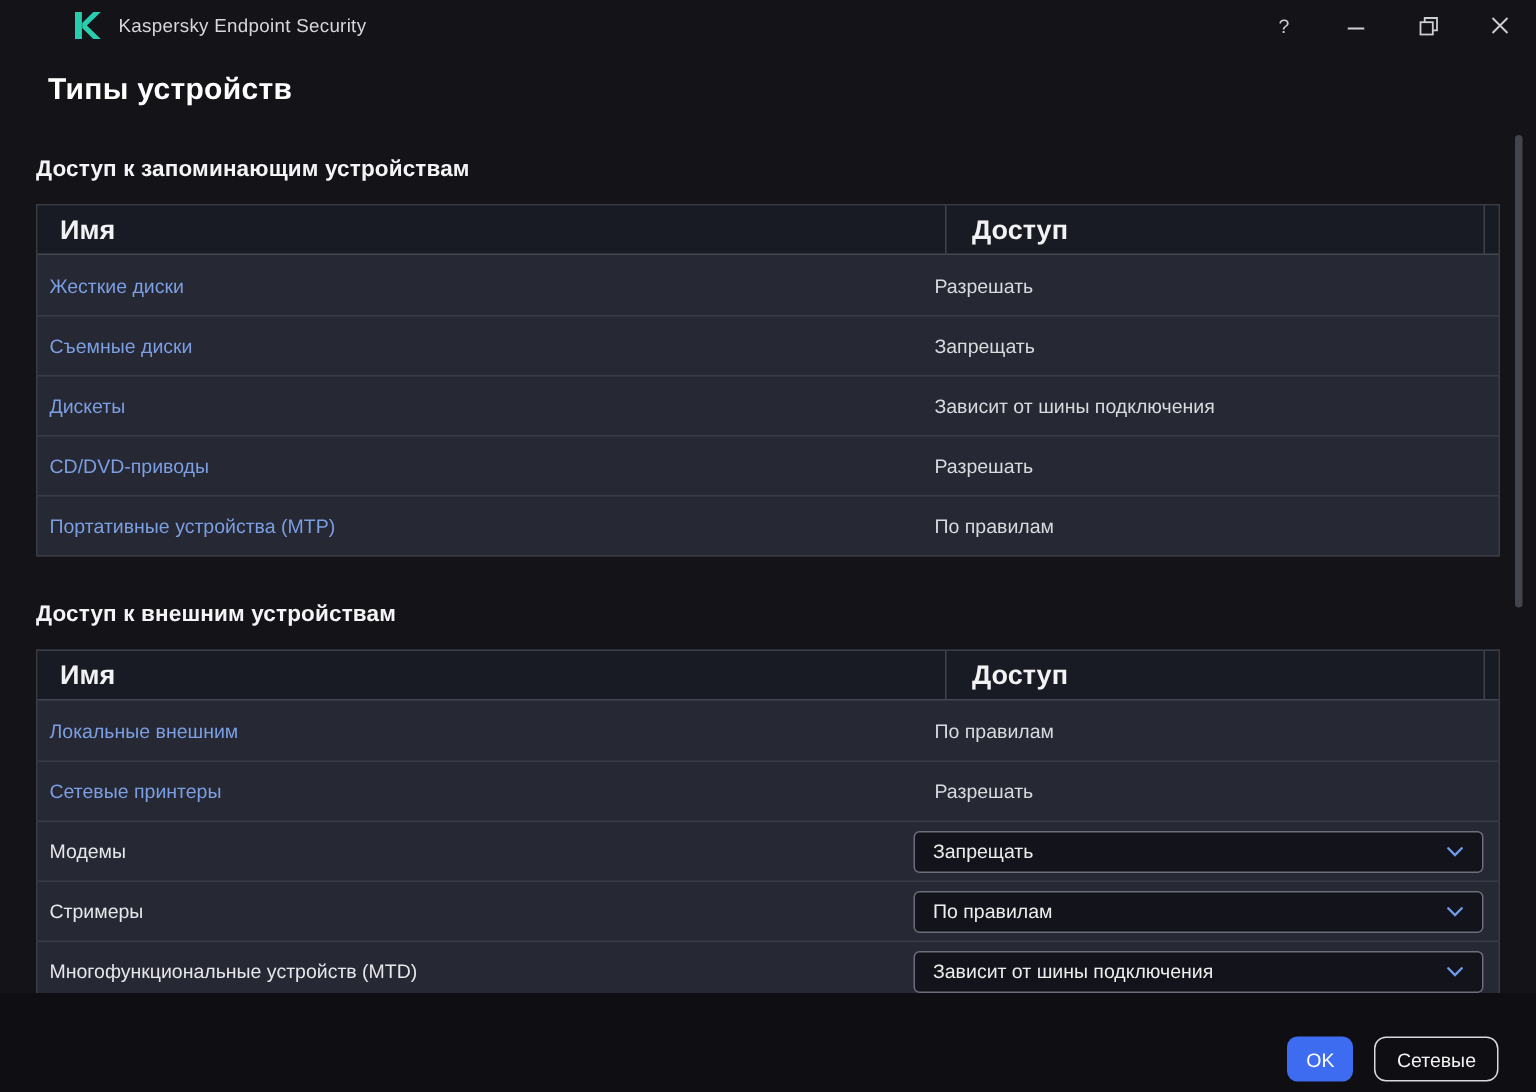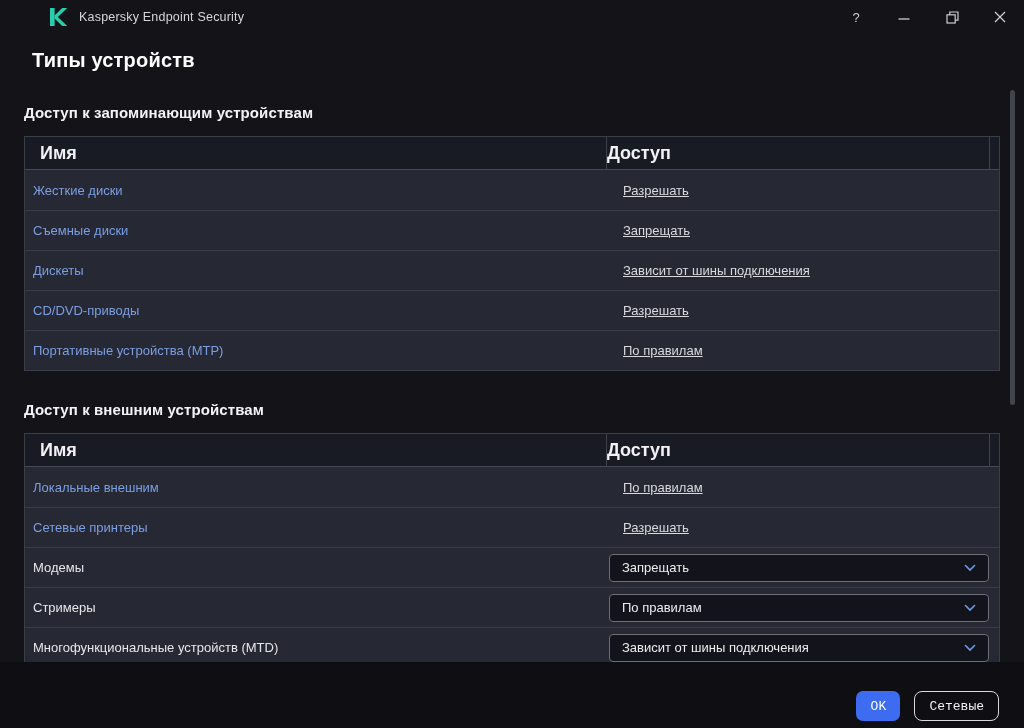--- a/index.html
+++ b/index.html
@@ -24,40 +24,40 @@
 
   
   .content { flex:1 1 auto; overflow:hidden; padding:0 24px; }
   .page-title { margin:12px 0 0 8px; font-size:20px; line-height:28px; font-weight:700; color:#ffffff; letter-spacing:.2px; }
   .section-heading { margin:29px 0 0 0; font-size:15px; line-height:20px; font-weight:700; color:#f4f4f6; letter-spacing:.1px; }
 
   .table { margin-top:13px; width:976px; border:1px solid #3a3c46; background:#262834; }
   .thead { display:flex; height:33px; background:#191b24; border-bottom:1px solid #464852; font-weight:700; font-size:18px; color:#f2f2f4; }
   .th { display:flex; align-items:center; height:100%; }
   .th.name { flex:0 0 581px; padding-left:15px; }
-  .th.access { flex:1 1 auto; border-left:1px solid #3f414b; }
+  .th.access { flex:1 1 auto; padding-left:17px; border-left:1px solid #3f414b;margin-left:24px; }
   .th.spacer { flex:0 0 10px; border-left:1px solid #3f414b; }
 
   .trow { display:flex; height:40px; align-items:center; font-size:13px; }
   .trow + .trow { border-top:1px solid #3a3c46; }
   .td { display:flex; align-items:center; height:100%; min-width:0; }
   .td.name { flex:0 0 581px; padding-left:8px; }
   .td.access { flex:1 1 auto; }
-  .access-text { padding-left:17px; color:#d8dade;text-decoration:underline; }
+  .access-text { padding-left:17px; color:#d8dade; }
   .device-link { color:#7b9fe2; text-decoration:none; cursor:pointer; }
   .device-label { color:#e6e7ea; }
 
   .dropdown { flex:1 1 auto; display:flex; align-items:center; justify-content:space-between;
     height:28px; margin:0 10px 0 3px; padding:0 12px;
     background:#13141b; border:1px solid #6b6e78; border-radius:4px; cursor:pointer; }
   .dropdown span { color:#eceded; }
 
   
   .footer { flex:0 0 66px; background:#0f0f13; display:flex; align-items:center; justify-content:flex-end; gap:14px; padding-right:25px; }
-  .btn { height:30px; font-size:13px; font-family:Liberation Mono, monospace; display:inline-flex; align-items:center; justify-content:center; cursor:pointer;margin-top:22px; }
+  .btn { height:30px; font-size:13px; font-family:Liberation Sans, sans-serif; display:inline-flex; align-items:center; justify-content:center; cursor:pointer;margin-top:22px; }
   .btn-ok { min-width:44px; padding:0 12px; background:#3e6cf0; color:#ffffff; border:none; border-radius:7px; }
   .btn-cancel { padding:0 14px; background:transparent; color:#f3f3f5; border:1px solid #d8d9dc; border-radius:8px; }
 
   
   .scrollbar-thumb { position:absolute; right:9px; top:90px; width:5px; height:315px; background:#43454c; border-radius:3px; }
 </style>
 </head>
 <body>
 
 <div class="window">

